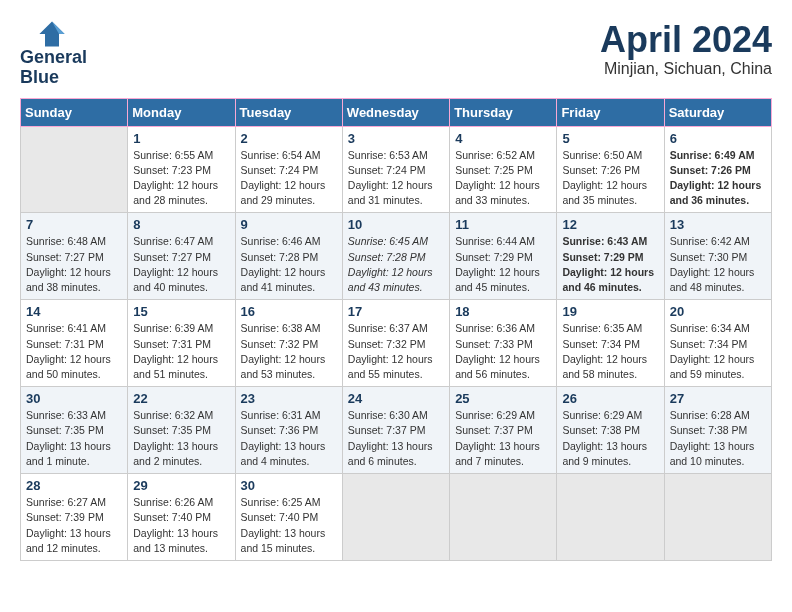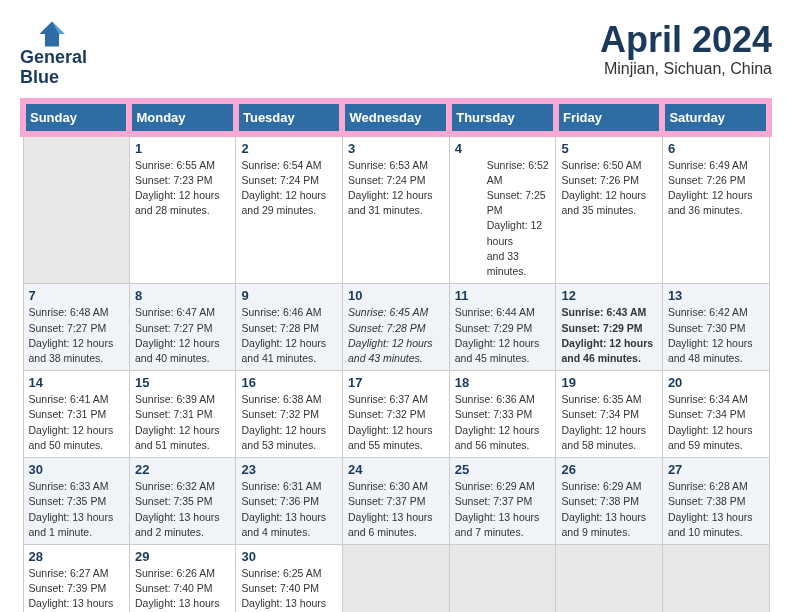--- a/index.html
+++ b/index.html
@@ -50,21 +50,21 @@
       border-collapse: collapse;
       font-size: 11px;
     }
     thead tr th {
       background-color: #2e6da4;
       color: #fff;
       padding: 6px 4px;
       text-align: left;
       font-size: 13px;
       font-weight: bold;
-      border: 6px solid #f9a8d4;
+      border: 1px solid #f9a8d4;
     }
     tbody tr td {
       border: 1px solid #ccc;
       vertical-align: top;
       padding: 4px 5px;
       min-height: 80px;
       width: 107px;
     }
     tbody tr:nth-child(odd) td {
       background-color: #fff;
@@ -140,35 +140,35 @@
         </td>
         <td>
           <span class="day-number">3</span>
           <div class="day-info" style="white-space: pre-line;">Sunrise: 6:53 AM
 Sunset: 7:24 PM
 Daylight: 12 hours
 and 31 minutes.</div>
         </td>
         <td>
           <span class="day-number">4</span>
-          <div class="day-info" style="white-space: pre-line; margin-left: 32px;">Sunrise: 6:52 AM
+          <div class="day-info" style="white-space: pre-line;">Sunrise: 6:52 AM
 Sunset: 7:25 PM
 Daylight: 12 hours
 and 33 minutes.</div>
         </td>
         <td>
           <span class="day-number">5</span>
           <div class="day-info" style="white-space: pre-line;">Sunrise: 6:50 AM
 Sunset: 7:26 PM
 Daylight: 12 hours
 and 35 minutes.</div>
         </td>
         <td>
           <span class="day-number">6</span>
-          <div class="day-info" style="white-space: pre-line;">Sunrise: 6:49 AM
+          <div class="day-info" style="white-space: pre-line; font-weight: bold;">Sunrise: 6:49 AM
 Sunset: 7:26 PM
 Daylight: 12 hours
 and 36 minutes.</div>
         </td>
       </tr>
       <tr>
         <td>
           <span class="day-number">7</span>
           <div class="day-info" style="white-space: pre-line;">Sunrise: 6:48 AM
 Sunset: 7:27 PM

